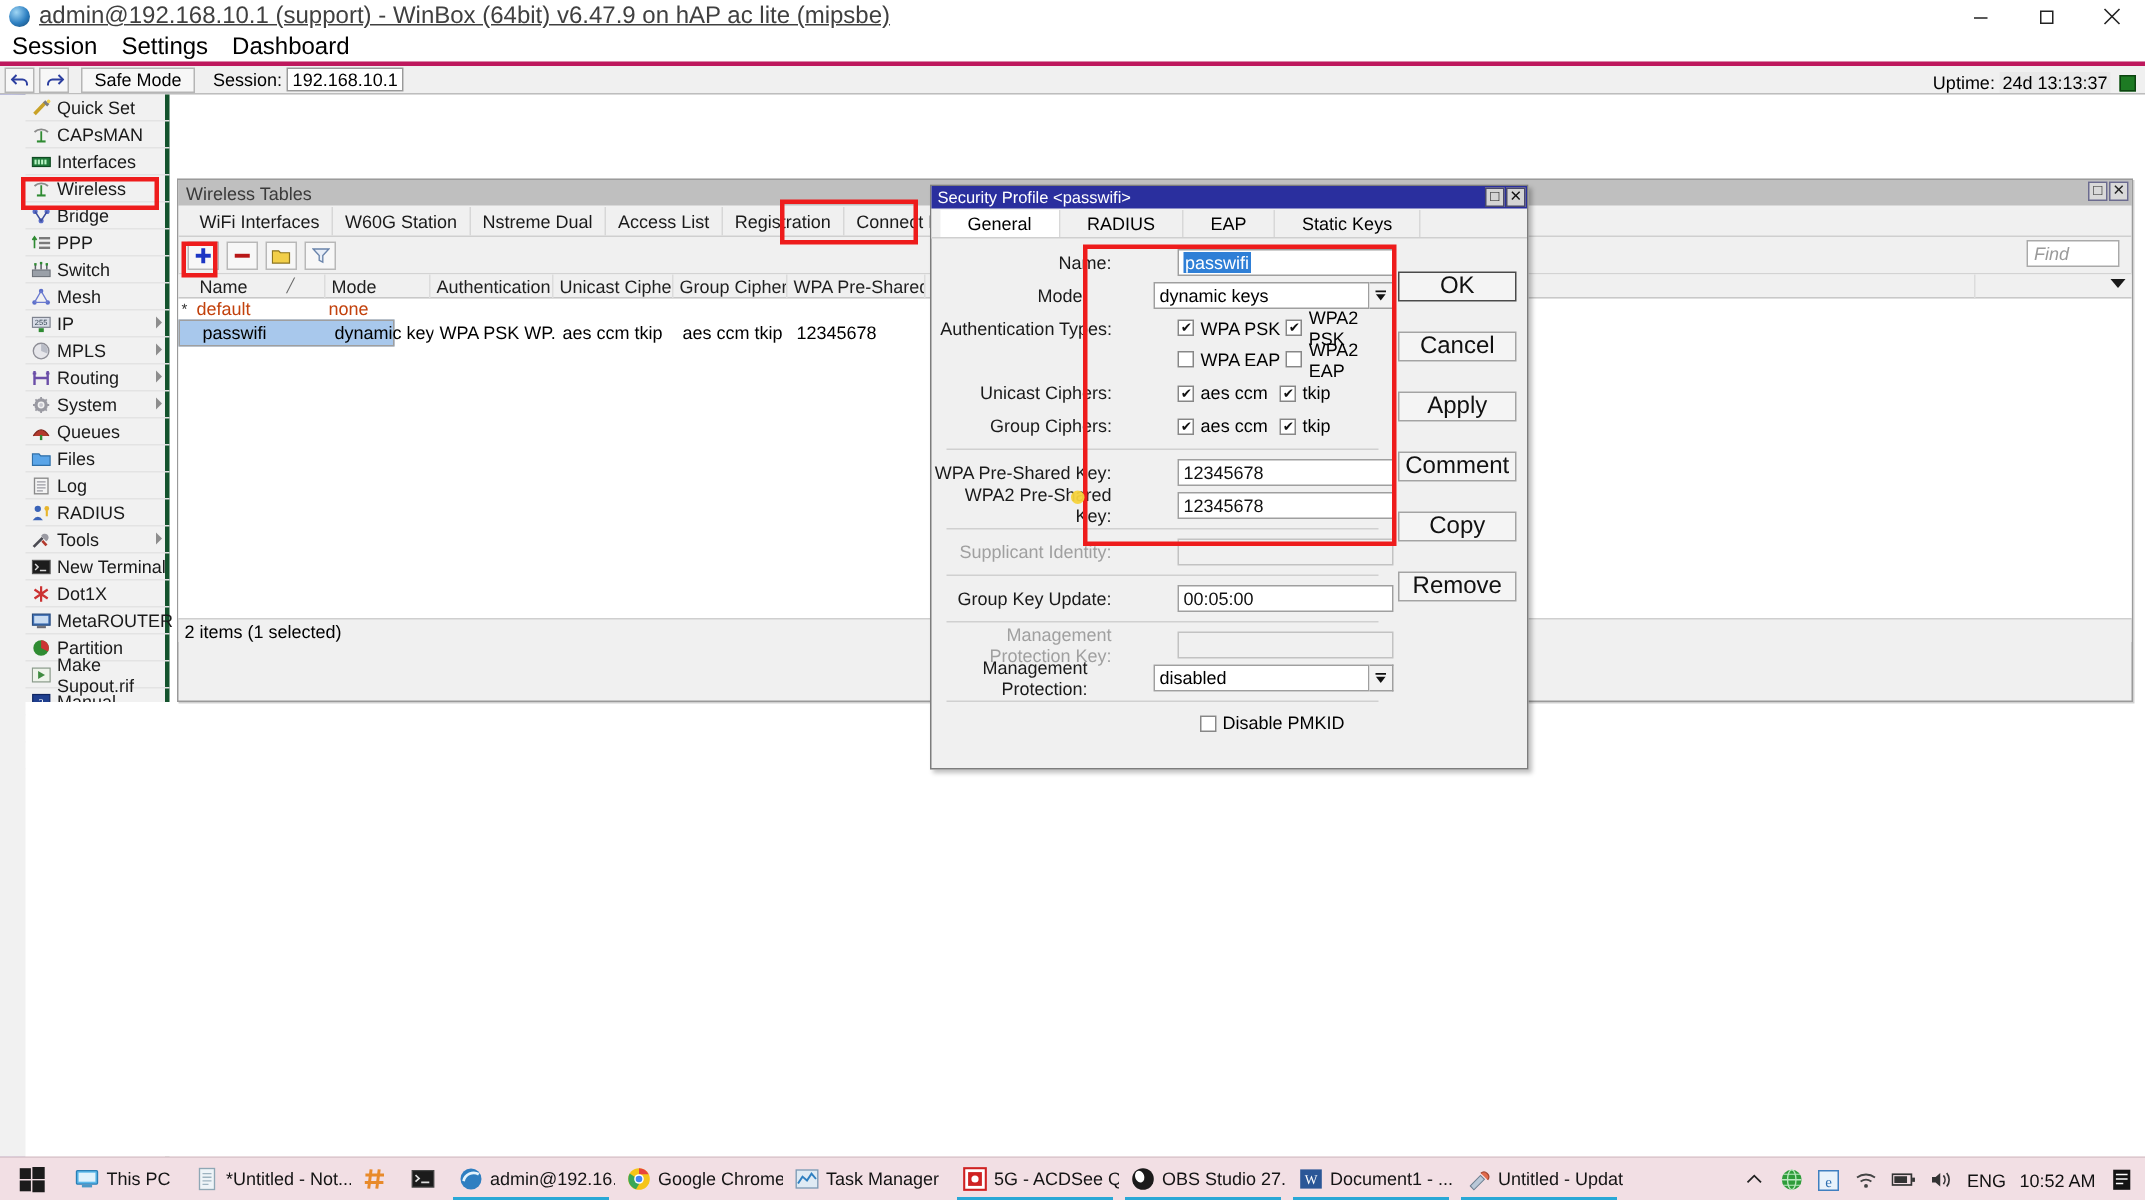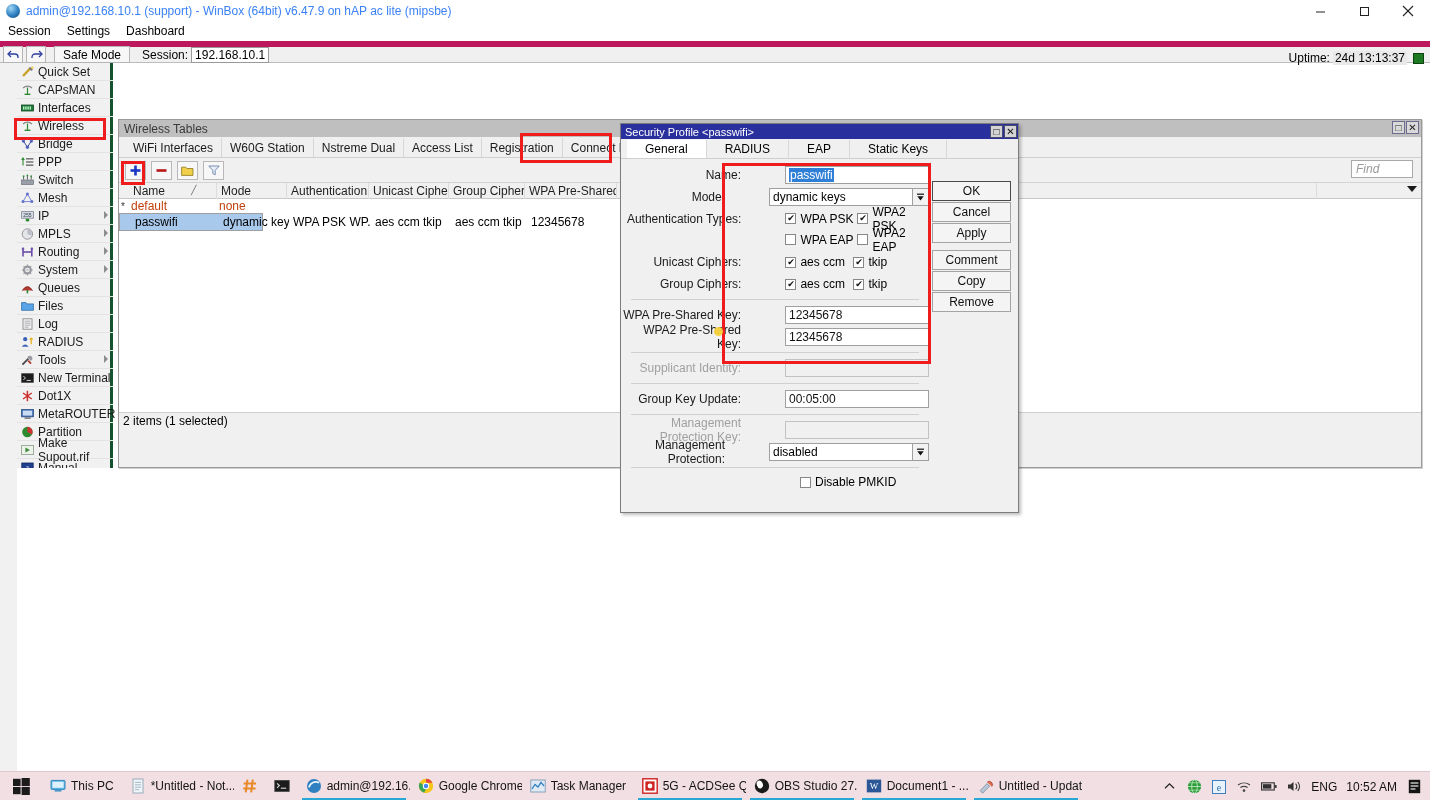--- a/index.html
+++ b/index.html
@@ -24,44 +24,44 @@
     background: #ffffff;
     display: flex; align-items: center;
   }
   .titlebar .app-icon {
     width: 14px; height: 14px; margin-left: 6px; margin-right: 6px;
     border-radius: 50%;
     background: radial-gradient(circle at 35% 30%, #9fd6f5 0%, #2d7fc1 55%, #15456e 100%);
     flex: 0 0 auto;
   }
   .titlebar .title-text {
-    font-size: 12px; color: #3b82f6; white-space: nowrap;
+    font-size: 16px; color: #404040; white-space: nowrap; text-decoration: underline;
   }
   .win-controls {
     position: absolute; right: 0; top: 0; height: 22px;
     display: flex; align-items: center;
   }
   .win-btn {
     width: 44px; height: 22px; display: flex; align-items: center; justify-content: center;
     font-size: 13px; color: #222; background: transparent;
   }
   .win-btn svg { display:block; }
 
   .menubar {
     position: absolute; left: 0; top: 22px; width: 1430px; height: 19px;
     background: #ffffff; display: flex; align-items: center;
   }
   .menubar .menu-item {
-    padding: 0 8px; font-size: 12px; color: #000; line-height: 19px;
+    padding: 0 8px; font-size: 16px; color: #000; line-height: 19px;
   }
 
   .toolbar {
     position: absolute; left: 0; top: 41px; width: 1430px; height: 22px;
     background: #f0f0f0;
-    border-top: 6px solid #be185d; border-bottom: 1px solid #bdbdbd;
+    border-top: 3px solid #be185d; border-bottom: 1px solid #bdbdbd;
     display: flex; align-items: center;
   }
   .tb-btn {
     width: 20px; height: 17px; margin-left: 3px;
     border: 1px solid #b5b5b5; background: #f7f7f7;
     display: flex; align-items: center; justify-content: center;
     color: #2c3fa0; font-size: 11px;
   }
   .safe-mode {
     margin-left: 8px; height: 17px; min-width: 72px;
@@ -271,21 +271,21 @@
   .hr {
     height: 1px; background: #d0d0d0; margin: 5px 10px 5px 10px;
   }
 
   .sp-buttons {
     position: absolute; right: 7px; top: 22px; width: 79px;
   }
   .sp-btn {
     height: 20px; border: 1px solid #a3a3a3; background: #f4f4f4;
     display: flex; align-items: center; justify-content: center;
-    font-size: 12px; margin-bottom: 1px; color: #111;
+    font-size: 16px; margin-bottom: 20px; color: #111;
   }
   .sp-btn.primary { border: 1px solid #4a4a4a; }
 
   
   .redbox { position: absolute; border: 3px solid #ee1c1c; pointer-events: none; }
 
   
   .cursor-dot {
     position: absolute; width: 9px; height: 9px; border-radius: 50%;
     background: #f5d23a; opacity: .95;

